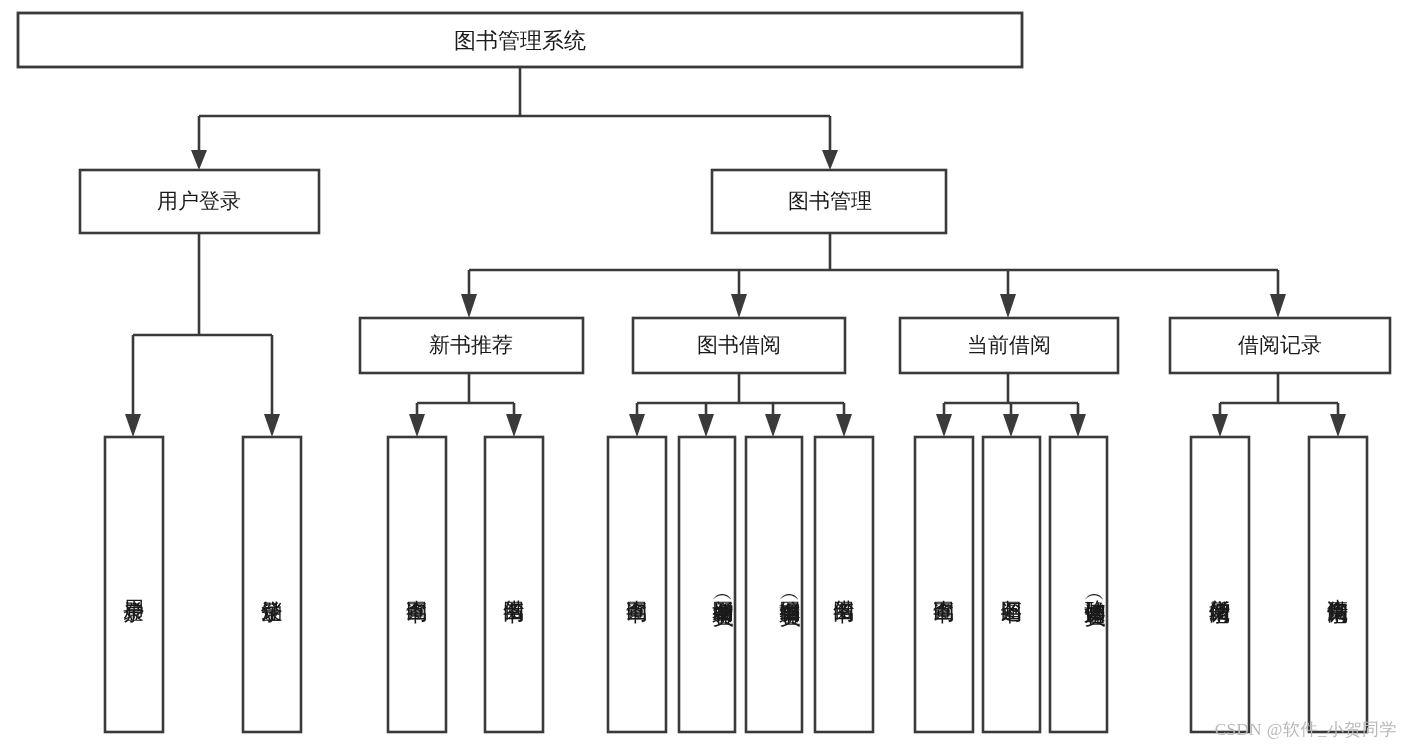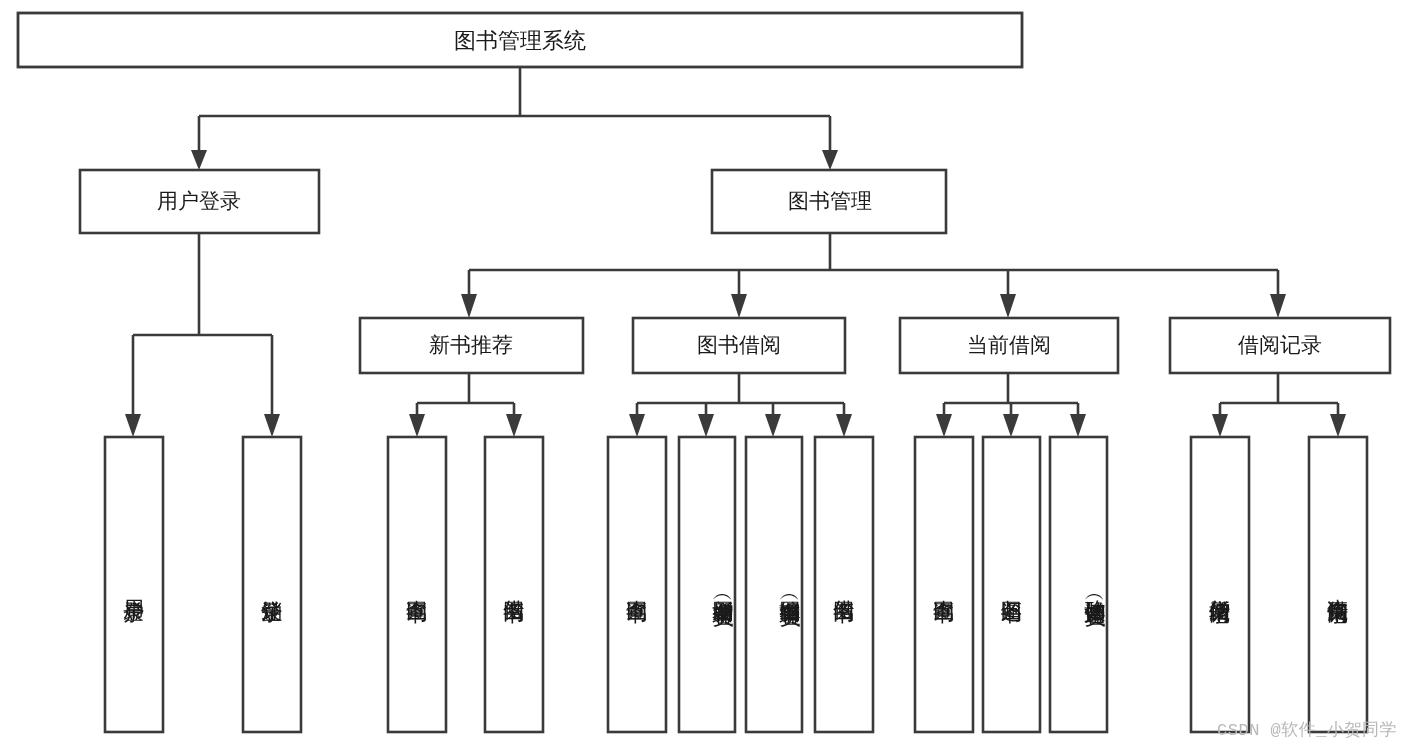--- a/index.html
+++ b/index.html
@@ -67,21 +67,21 @@
     color: #1a1a1a;
     letter-spacing: 1px;
     white-space: nowrap;
     text-align: center;
     pointer-events: none;
   }
   .watermark {
     position: absolute;
     right: 8px;
     bottom: 6px;
-    font-family: Liberation Mono, monospace;
+    font-family: Liberation Serif, serif;
     font-size: 17px;
     color: #b8b8b8;
     white-space: nowrap;
     letter-spacing: 0.5px;
   }
 </style>
 </head>
 <body>
 
 <div id="diagram-root">

